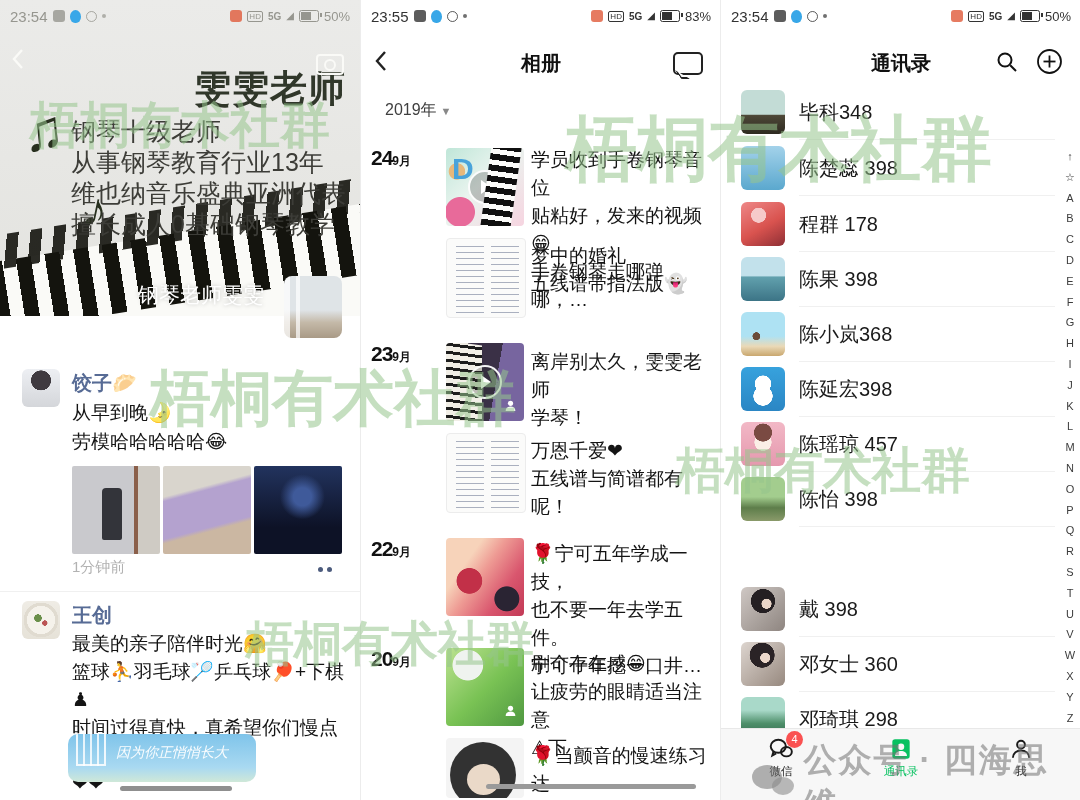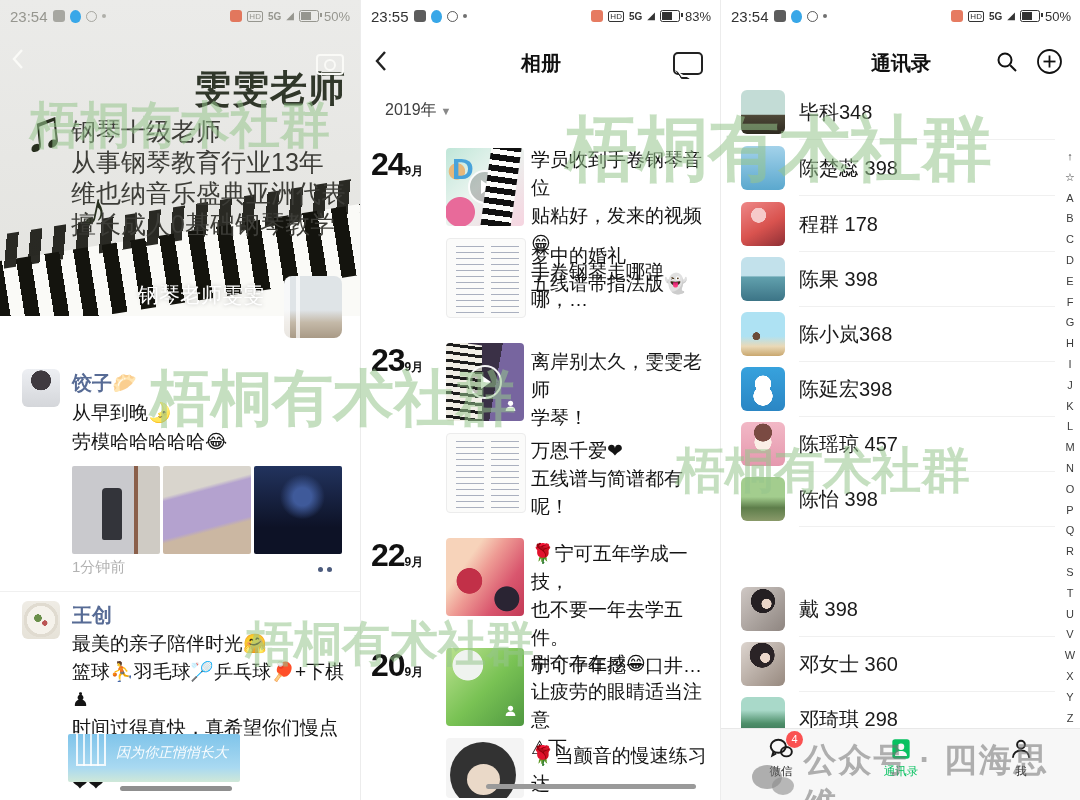--- a/index.html
+++ b/index.html
@@ -66,41 +66,41 @@
        linear-gradient(#d4d4d8,#aeaeb4);}
   .ph1::before{content:"";position:absolute;left:30px;top:22px;width:20px;height:52px;background:#33343a;border-radius:4px 4px 2px 2px;}
   .ph2{left:163px;background:linear-gradient(165deg,#d9d5cd 0 28%,#b4a2cf 32% 66%,#cbb7a2 70%);}
   .ph3{left:254px;background:radial-gradient(circle at 55% 35%,#3f5a9a 12%,transparent 30%),
        linear-gradient(180deg,#22335e,#0d1226 70%);}
   .post-time{position:absolute;left:72px;top:558px;font-size:15px;color:#b2b2b2;}
   .dots-btn{position:absolute;right:20px;top:560px;width:30px;height:18px;border-radius:4px;
             display:flex;align-items:center;justify-content:center;gap:4px;}
   .dots-btn i{width:5px;height:5px;border-radius:50%;background:#4c5b7d;}
   .hr{position:absolute;left:0;right:0;height:1px;background:#f0f0f0;}
-  .p2-img{position:absolute;left:68px;top:734px;width:172px;height:48px;border-radius:2px;overflow:hidden;
+  .p2-img{position:absolute;left:68px;top:734px;width:188px;height:48px;border-radius:10px;overflow:hidden;
           background:linear-gradient(180deg,#7fc4ea,#a9d9f1 70%,#cfe8d8);}
   .p2-img::before{content:"";position:absolute;left:8px;top:0;width:26px;height:30px;
           border:2px solid rgba(255,255,255,.85);border-top:none;
           background:repeating-linear-gradient(90deg,transparent 0 5px,rgba(255,255,255,.8) 5px 7px);}
   .p2-cap{position:absolute;left:48px;top:10px;font-size:14px;font-style:italic;color:rgba(255,255,255,.95);
           font-family:"Liberation Serif","DejaVu Serif",serif;}
   .home-bar{position:absolute;height:5px;border-radius:3px;background:#8f8f8f;}
 
   
   .navbar{position:absolute;top:40px;left:0;right:0;height:46px;}
   .nav-title{position:absolute;left:0;right:0;top:10px;text-align:center;font-size:20px;font-weight:bold;color:#111;}
   .back-d{position:absolute;left:14px;top:10px;}
   .bubble-ic{position:absolute;right:18px;top:12px;width:26px;height:19px;border:2px solid #222;border-radius:5px;}
   .bubble-ic::after{content:"";position:absolute;left:3px;bottom:-6px;width:7px;height:7px;background:#fff;
                     border-left:2px solid #222;border-bottom:2px solid #222;transform:skewX(35deg);
                     border-bottom-left-radius:2px;clip-path:polygon(0 0,100% 100%,0 100%);}
   .year{position:absolute;left:24px;top:100px;font-size:16px;color:#3f3f3f;}
   .year .chev{font-size:11px;color:#888;margin-left:4px;}
   .date-cell{position:absolute;left:10px;width:60px;color:#111;}
-  .date-day{font-size:32px;font-weight:bold;letter-spacing:-1px;}
+  .date-day{font-size:21px;font-weight:bold;letter-spacing:-1px;}
   .date-mon{font-size:12px;font-weight:bold;}
   .thumb{position:absolute;left:85px;width:78px;height:78px;border-radius:4px;overflow:hidden;}
   .alb-text{position:absolute;left:170px;width:186px;font-size:19px;line-height:28px;color:#141414;white-space:pre-line;}
   .play{position:absolute;left:50%;top:50%;transform:translate(-50%,-50%);width:30px;height:30px;
         border:2px solid rgba(255,255,255,.95);border-radius:50%;background:rgba(40,40,40,.25);}
   .play::after{content:"";position:absolute;left:11px;top:8px;border-left:10px solid #fff;
         border-top:7px solid transparent;border-bottom:7px solid transparent;}
   .person-ic{position:absolute;right:7px;bottom:5px;}
   .th-d{background:radial-gradient(circle at 18% 82%,#e86a9a 16%,transparent 17%),
         radial-gradient(circle at 14% 30%,#e8b87a 9%,transparent 10%),

